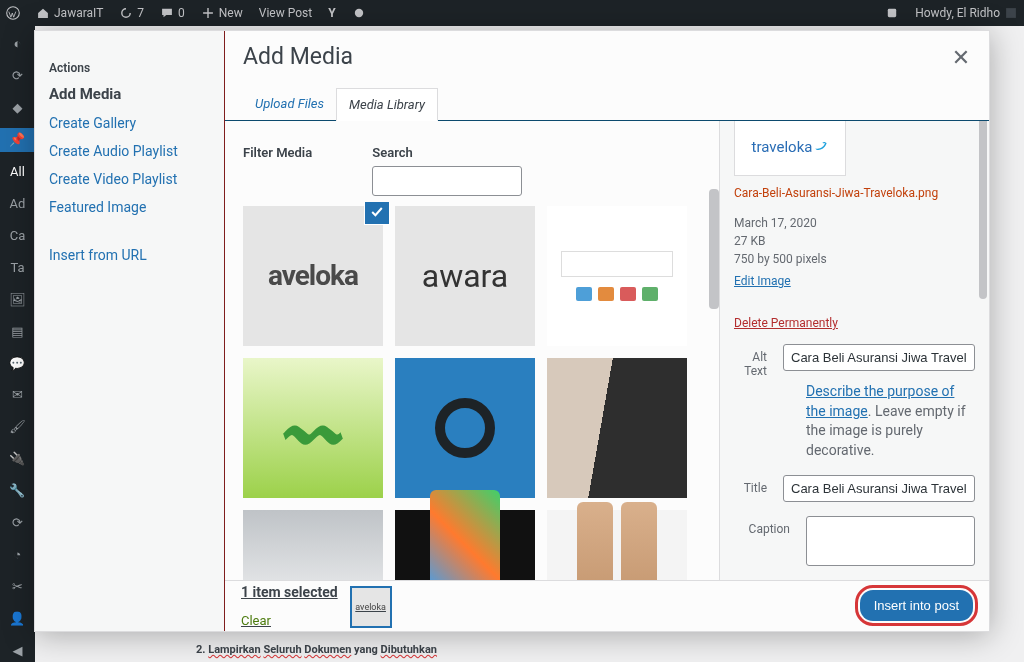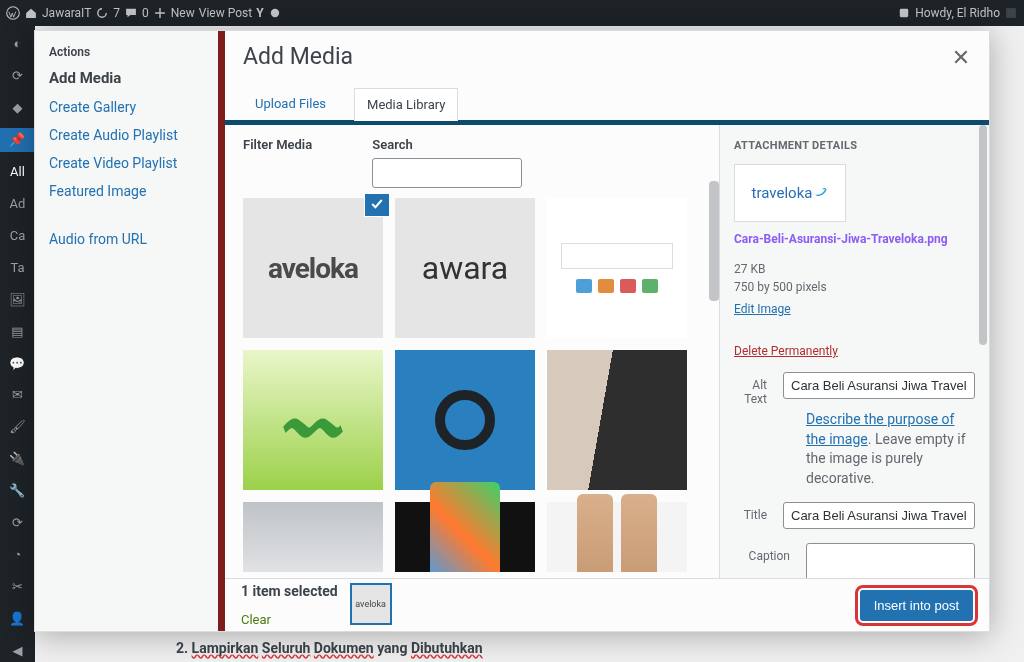--- a/index.html
+++ b/index.html
@@ -15,21 +15,21 @@
   .wp-adminbar {
     height: 26px;
     background: #1d2327;
     color: #c3c4c7;
     display: flex;
     align-items: center;
     font-size: 12px;
     padding: 0 6px;
     justify-content: space-between;
   }
-  .wp-adminbar .left, .wp-adminbar .right { display: flex; align-items: center; gap: 4px; }
+  .wp-adminbar .left, .wp-adminbar .right { display: flex; align-items: center; gap: 16px; }
   .wp-adminbar .item { display: flex; align-items: center; gap: 4px; color:#c3c4c7; cursor: pointer; }
   .wp-adminbar svg { width: 14px; height: 14px; fill:#c3c4c7; }
 
   
   .wp-sidebar {
     position: absolute;
     top: 26px; left: 0; bottom: 0;
     width: 35px;
     background: #1d2327;
     display: flex;
@@ -41,45 +41,45 @@
     width: 35px; height: 26px;
     display:flex; align-items:center; justify-content:center;
     color:#9ca2a7;
   }
   .wp-sidebar .icon-box.active { background:#2271b1; color:#fff; }
   .wp-sidebar .icon-box.sel { color:#fff; }
 
   
   .backdrop-content {
     position: absolute;
-    left: 176px; bottom: 6px;
+    left: 196px; bottom: 6px;
     color:#3c434a;
-    font-size: 14px;
+    font-size: 11px;
   }
   .backdrop-content b { font-weight:700; }
   .backdrop-content span.u { text-decoration: underline wavy #d63638; text-decoration-skip-ink: none; }
 
   
   .modal {
     position: absolute;
     top: 30px; left: 34px;
     width: 956px; height: 602px;
     background: #fcfcfc;
     box-shadow: 0 3px 30px rgba(0,0,0,.3);
     display: flex;
     flex-direction: column;
     border: 1px solid #dcdcde;
   }
   .modal-body {
     display:flex; flex:1 1 auto; overflow:hidden;
   }
   .modal-sidebar {
     width: 190px;
-    border-right: 7px solid #7f1d1d;
-    padding: 14px 14px;
+    border-right: 1px solid #7f1d1d;
+    padding: 30px 14px;
     background:#f6f7f7;
   }
   .modal-sidebar h3 { font-size: 12px; font-weight: 600; margin-bottom: 10px; color:#3c434a; }
   .modal-sidebar .action-current { font-size: 15px; font-weight:700; color:#3c434a; margin-bottom: 12px; }
   .modal-sidebar a.action {
     display:block; color:#2271b1; font-size:14px; margin-bottom: 12px; cursor:pointer;
   }
   .modal-sidebar .sep { height: 20px; }
 
   .modal-main {
@@ -92,34 +92,34 @@
   }
   .modal-header h1 { font-size: 23px; font-weight:400; color:#3c434a; }
   .modal-close {
     position:absolute; right: 8px; top: 6px;
     width: 40px; height: 40px;
     display:flex; align-items:center; justify-content:center;
     font-size: 22px; color:#646970; cursor:pointer;
   }
 
   .tabs {
-    border-bottom: 5px solid #0c4a6e;
-    display:flex; gap: 16px; padding-left: 18px;
+    border-bottom: 1px solid #0c4a6e;
+    display:flex; gap: 0; padding-left: 18px; font-style: italic;
   }
   .tabs .tab {
     padding: 8px 12px;
     color:#2271b1; cursor:pointer; font-size:13px;
   }
   .tabs .tab.active {
     border: 1px solid #dcdcde; border-bottom: 1px solid #fff;
     background:#fff; color:#3c434a; margin-bottom:-1px;
   }
 
   .content-row {
-    display:flex; flex:1 1 auto; overflow:hidden;
+    display:flex; flex:1 1 auto; overflow:hidden;align-items:flex-end;
   }
   .media-area {
     flex:1 1 auto; padding: 12px 12px 0 18px; display:flex; flex-direction:column;
     position:relative;
   }
   .filter-row { display:flex; gap: 60px; margin-bottom: 6px; }
   .filter-row label { font-size:13px; font-weight:600; color:#3c434a; display:block; margin-bottom:6px;}
   .filter-row select, .filter-row input[type=search] {
     border:1px solid #8c8f94; border-radius:3px; padding:4px 24px 4px 8px;
     font-size:13px; height:30px; background:#fff; color:#2c3338;
@@ -177,21 +177,21 @@
     width: 270px; border-left: 1px solid #dcdcde; background:#f6f7f7;
     padding: 14px 14px; overflow-y:auto; font-size:12px; color:#646970;
     position: relative;
   }
   .details h3 { font-size:11px; font-weight:700; color:#646970; letter-spacing:.3px; margin-bottom: 12px; }
   .details .preview {
     width: 112px; height: 58px; background:#fff; border:1px solid #dcdcde;
     display:flex; align-items:center; justify-content:center; font-size:15px; color:#2a6db5; font-weight:400; margin-bottom:10px;
     gap:2px;
   }
-  .details .fname { color:#8b5cf6; font-weight:700; margin-bottom:14px; }
+  .details .fname { color:#c2410c; font-weight:400; margin-bottom:14px; }
   .details .meta { line-height:1.5; }
   .details a.link { color:#2271b1; cursor:pointer; display:inline-block; margin-top:6px;text-decoration:underline;}
   .details a.link.red { color:#b32d2e;margin-top:28px; }
 
   .field-row { display:flex; align-items:flex-start; margin-top: 14px; gap:16px;}
   .field-row label { width: 64px; text-align:right; color:#646970; padding-top:6px; font-size:12px;}
   .field-row input, .field-row textarea {
     flex:1 1 auto; border:1px solid #8c8f94; border-radius:3px;
     padding: 5px 7px; font-size:13px; background:#fff; color:#2c3338;
   }
@@ -203,31 +203,31 @@
     position:absolute; right:2px; top:0; bottom:0; width:8px;
   }
   .details-scrollbar .handle { position:absolute; left:0; right:0; top:0; height:220px; background:#c3c4c7; border-radius:4px;}
 
   
   .modal-footer {
     height: 56px; border-top:1px solid #dcdcde; background:#fcfcfc;
     display:flex; align-items:center; justify-content:space-between;
     padding: 0 16px;
   }
-  .footer-left { display:flex; align-items:flex-start; gap: 12px; }
+  .footer-left { display:flex; align-items:flex-end; gap: 12px; text-decoration: underline; }
   .footer-left .info { display:flex; flex-direction:column; }
   .footer-left .count { font-weight:700; color:#3c434a; font-size:14px; }
   .footer-left .clear { color:#4d7c0f; font-size:13px; cursor:pointer; margin-top:13px;}
   .footer-thumb {
     width: 42px; height:42px; border:2px solid #2271b1; background:#e5e5e5;
     display:flex; align-items:center; justify-content:center; font-size:9px; color:#444;
   }
   .insert-btn {
     background:#2271b1; color:#fff; border:none; padding: 8px 14px;
-    font-size:13px; border-radius:3px; cursor:pointer;
+    font-size:13px; border-radius:13px; cursor:pointer;
     outline: 3px solid #d63638; outline-offset: 2px;
   }
 </style>
 </head>
 <body>
 
 <div class="wp-adminbar">
   <div class="left">
     <div class="item">
       <svg viewBox="0 0 20 20">
@@ -316,21 +316,21 @@
   <div class="modal-body">
 
     <div class="modal-sidebar">
       <h3>Actions</h3>
       <div class="action-current">Add Media</div>
       <a class="action">Create Gallery</a>
       <a class="action">Create Audio Playlist</a>
       <a class="action">Create Video Playlist</a>
       <a class="action">Featured Image</a>
       <div class="sep"></div>
-      <a class="action">Audio from URL</a>
+      <a class="action">Insert from URL</a>
     </div>
 
     <div class="modal-main">
       <div class="modal-header">
         <h1>Add Media</h1>
         <div class="modal-close">
           <span>✕</span>
         </div>
       </div>
 
@@ -409,20 +409,21 @@
         <div class="details">
           <h3>ATTACHMENT DETAILS</h3>
           <div class="preview">
             <span>traveloka</span>
             <svg width="14" height="14" viewBox="0 0 20 20">
                 <path d="M2 12c6 2 12-2 14-8-1 1-3 1-4 0 2-2 5-1 6 1-4 10-14 11-16 7z" fill="#23a3dd"></path>
               </svg>
           </div>
           <div class="fname">Cara-Beli-Asuransi-Jiwa-Traveloka.png</div>
           <div class="meta">
+            <div>March 17, 2020</div>
             <div>27 KB</div>
             <div>750 by 500 pixels</div>
           </div>
           <a class="link">Edit Image</a><br>
           <a class="link red">Delete Permanently</a>
 
           <div class="field-row">
             <label>Alt Text</label>
             <input type="text" value="Cara Beli Asuransi Jiwa Traveloka" style="">
           </div>

